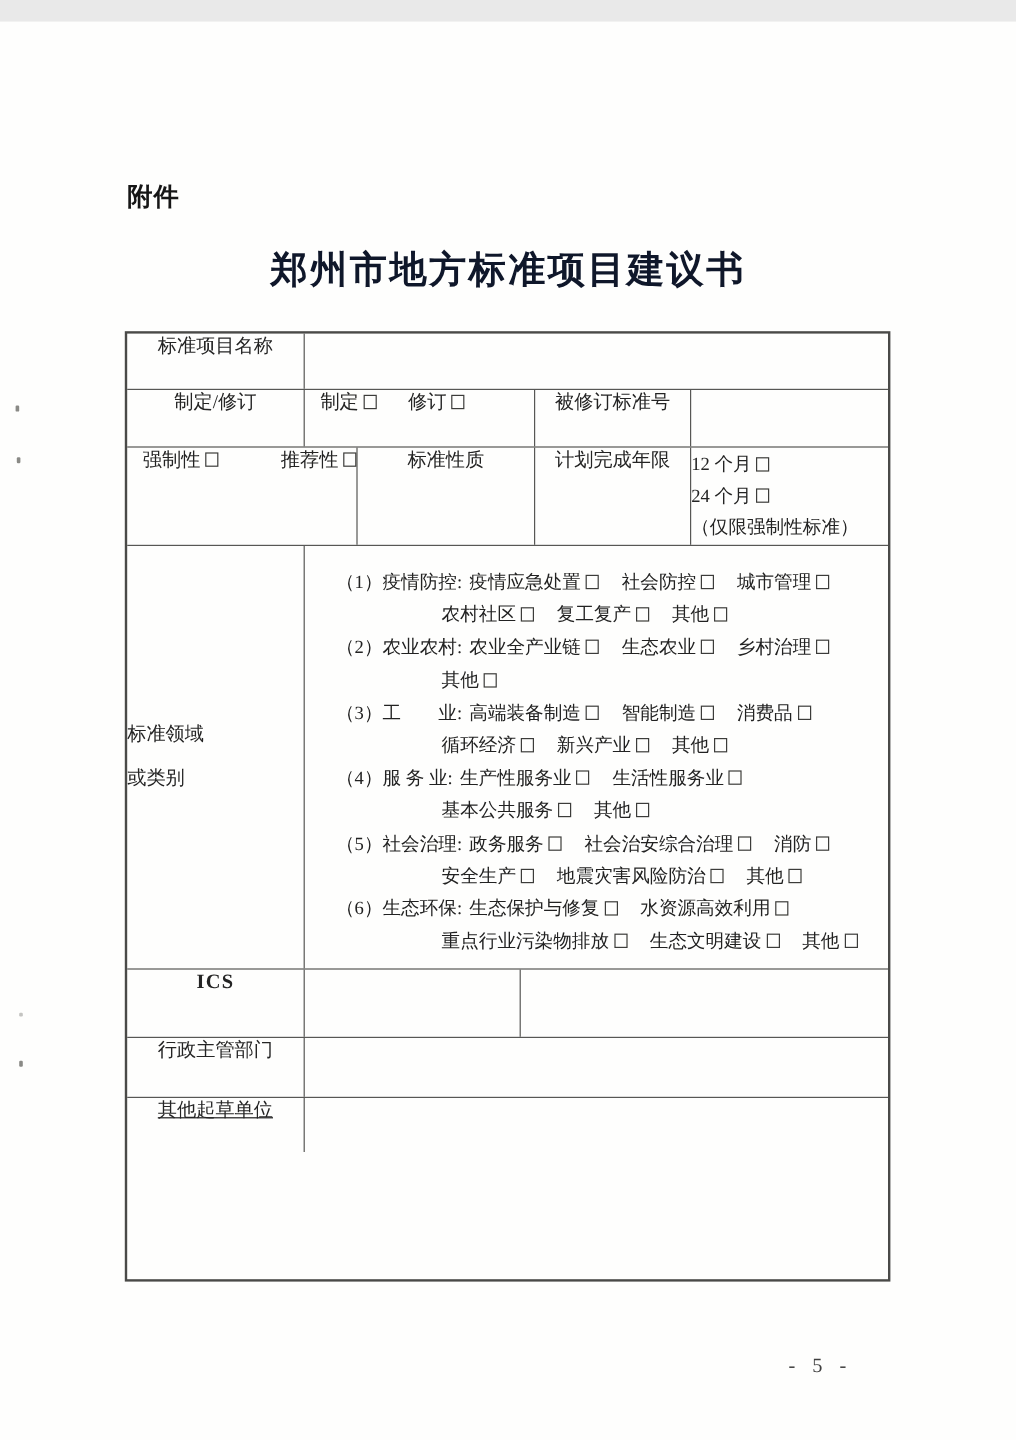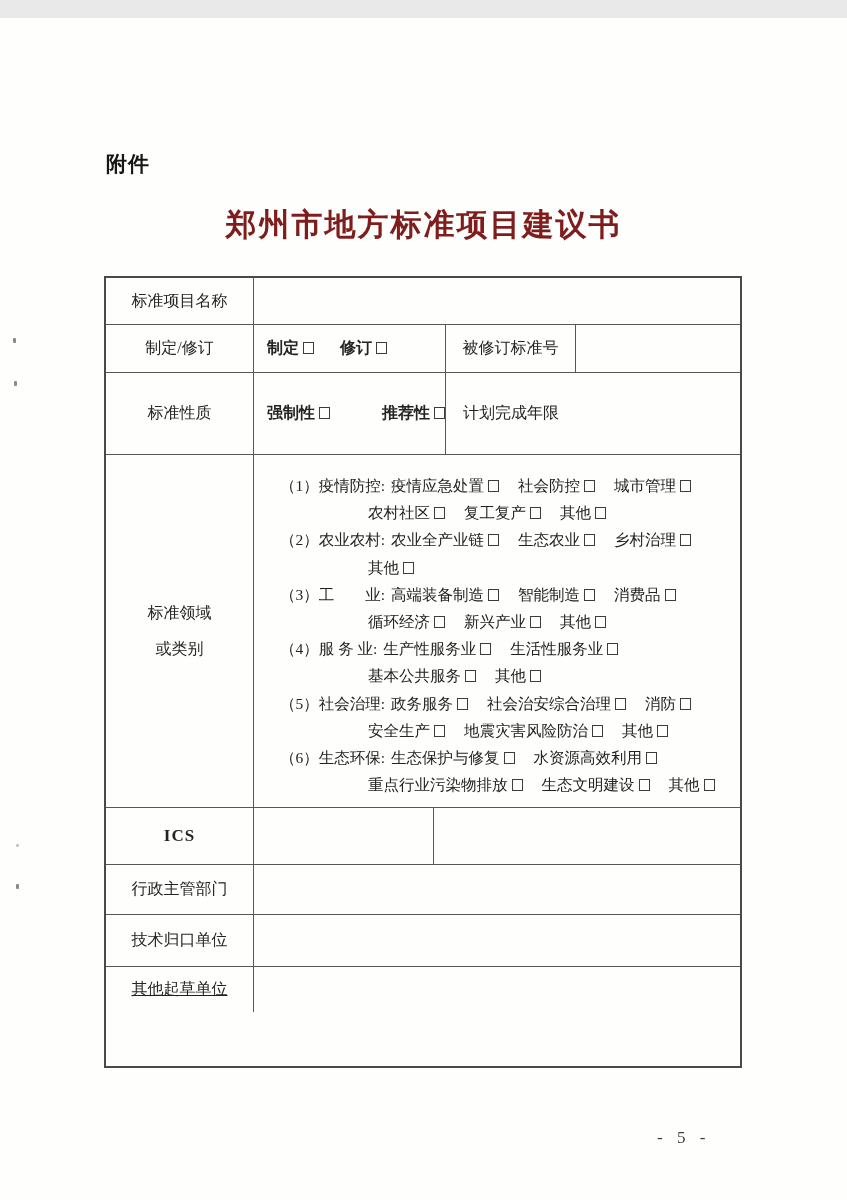--- a/index.html
+++ b/index.html
@@ -9,36 +9,36 @@
     font-family:"Liberation Serif","DejaVu Serif",serif;
     color:#1e1e1e;
   }
   .attachment{
     position:absolute;left:106px;top:132px;
     font-family:"Liberation Sans","DejaVu Sans",sans-serif;
     font-size:21px;font-weight:600;color:#161616;letter-spacing:1px;
   }
   .doc-title{
     position:absolute;left:0;top:186px;width:100%;
-    text-align:center;font-size:31px;font-weight:bold;color:#7f1d1d;
+    text-align:center;font-size:31px;font-weight:bold;color:#0f172a;
     letter-spacing:2px;
   }
   .form-table{
     position:absolute;left:104px;top:258px;width:638px;height:792px;
     border:2px solid #4a4a48;box-sizing:border-box;
   }
   .row{display:flex;box-sizing:border-box;border-bottom:1px solid #575755;}
   .row:last-child{border-bottom:none;text-decoration:underline;}
   .cell{
     box-sizing:border-box;border-right:1px solid #575755;
-    display:flex;align-items:center;justify-content:center;
+    display:flex;justify-content:center;
     font-size:16px;color:#242424;
   }
   .cell:last-child{border-right:none;}
-  .cell.left{justify-content:flex-start;padding-left:13px;font-weight:bold;}
+  .cell.left{justify-content:flex-start;padding-left:13px;}
   .cell.col-label{flex-direction:column;line-height:36px;}
   .opt{white-space:pre;}
   .opt + .opt{margin-left:26px;}
   .opt-wide + .opt-wide{margin-left:52px;}
   .cbx{
     display:inline-block;width:9px;height:10px;
     border:1px solid #3c3c3a;margin-left:4px;vertical-align:-1px;
     background:transparent;
   }
   .duration{flex-direction:column;justify-content:center;line-height:26px;font-size:15.5px;}
@@ -87,29 +87,34 @@
         <span class="opt"><span>制定</span><span class="cbx"></span></span>
         <span class="opt"><span>修订</span><span class="cbx"></span></span>
       </div>
       <div class="cell" style="width:130px">
         <span>被修订标准号</span>
       </div>
       <div class="cell" style="width:164px"></div>
     </div>
 
     <div class="row" style="height:82px">
-      <div class="cell" style="width:148px">
-        <span>标准性质</span>
-      </div>
       <div class="cell left" style="width:192px">
         <span class="opt opt-wide"><span>强制性</span><span class="cbx"></span></span>
         <span class="opt opt-wide"><span>推荐性</span><span class="cbx"></span></span>
       </div>
+      <div class="cell" style="width:148px">
+        <span>标准性质</span>
+      </div>
       <div class="cell" style="width:130px">
         <span>计划完成年限</span>
+      </div>
+      <div class="cell duration" style="width:164px">
+        <div><span>12 个月</span><span class="cbx"></span></div>
+        <div><span>24 个月</span><span class="cbx"></span></div>
+        <div>（仅限强制性标准）</div>
       </div>
     </div>
 
     <div class="row" style="height:353px">
       <div class="cell col-label" style="width:148px">
         <span>标准领域</span>
         <span>或类别</span>
       </div>
       <div class="cell field-content" style="width:486px" id="category-list"><div class="cat-line"><span class="cat-label">（1）疫情防控:</span><span class="cat-item"><span>疫情应急处置</span><span class="cbx"></span></span><span class="cat-item"><span>社会防控</span><span class="cbx"></span></span><span class="cat-item"><span>城市管理</span><span class="cbx"></span></span></div><div class="cat-line cont"><span class="cat-item"><span>农村社区</span><span class="cbx"></span></span><span class="cat-item"><span>复工复产</span><span class="cbx"></span></span><span class="cat-item"><span>其他</span><span class="cbx"></span></span></div><div class="cat-line"><span class="cat-label">（2）农业农村:</span><span class="cat-item"><span>农业全产业链</span><span class="cbx"></span></span><span class="cat-item"><span>生态农业</span><span class="cbx"></span></span><span class="cat-item"><span>乡村治理</span><span class="cbx"></span></span></div><div class="cat-line cont"><span class="cat-item"><span>其他</span><span class="cbx"></span></span></div><div class="cat-line"><span class="cat-label">（3）工　　业:</span><span class="cat-item"><span>高端装备制造</span><span class="cbx"></span></span><span class="cat-item"><span>智能制造</span><span class="cbx"></span></span><span class="cat-item"><span>消费品</span><span class="cbx"></span></span></div><div class="cat-line cont"><span class="cat-item"><span>循环经济</span><span class="cbx"></span></span><span class="cat-item"><span>新兴产业</span><span class="cbx"></span></span><span class="cat-item"><span>其他</span><span class="cbx"></span></span></div><div class="cat-line"><span class="cat-label">（4）服 务 业:</span><span class="cat-item"><span>生产性服务业</span><span class="cbx"></span></span><span class="cat-item"><span>生活性服务业</span><span class="cbx"></span></span></div><div class="cat-line cont"><span class="cat-item"><span>基本公共服务</span><span class="cbx"></span></span><span class="cat-item"><span>其他</span><span class="cbx"></span></span></div><div class="cat-line"><span class="cat-label">（5）社会治理:</span><span class="cat-item"><span>政务服务</span><span class="cbx"></span></span><span class="cat-item"><span>社会治安综合治理</span><span class="cbx"></span></span><span class="cat-item"><span>消防</span><span class="cbx"></span></span></div><div class="cat-line cont"><span class="cat-item"><span>安全生产</span><span class="cbx"></span></span><span class="cat-item"><span>地震灾害风险防治</span><span class="cbx"></span></span><span class="cat-item"><span>其他</span><span class="cbx"></span></span></div><div class="cat-line"><span class="cat-label">（6）生态环保:</span><span class="cat-item"><span>生态保护与修复</span><span class="cbx"></span></span><span class="cat-item"><span>水资源高效利用</span><span class="cbx"></span></span></div><div class="cat-line cont"><span class="cat-item"><span>重点行业污染物排放</span><span class="cbx"></span></span><span class="cat-item"><span>生态文明建设</span><span class="cbx"></span></span><span class="cat-item"><span>其他</span><span class="cbx"></span></span></div></div>
     </div>
@@ -122,26 +127,20 @@
       <div class="cell" style="width:202px"></div>
     </div>
 
     <div class="row" style="height:50px">
       <div class="cell" style="width:148px">
         <span>行政主管部门</span>
       </div>
       <div class="cell" style="width:486px"></div>
     </div>
 
-    <div class="row" style="height:52px">
-      <div class="cell" style="width:148px">
-        <span>技术归口单位</span>
-      </div>
-      <div class="cell" style="width:486px"></div>
-    </div>
 
 
     <div class="row" style="height:45px">
       <div class="cell" style="width:148px">
         <span>其他起草单位</span>
       </div>
       <div class="cell" style="width:486px"></div>
     </div>
 
   </div>

